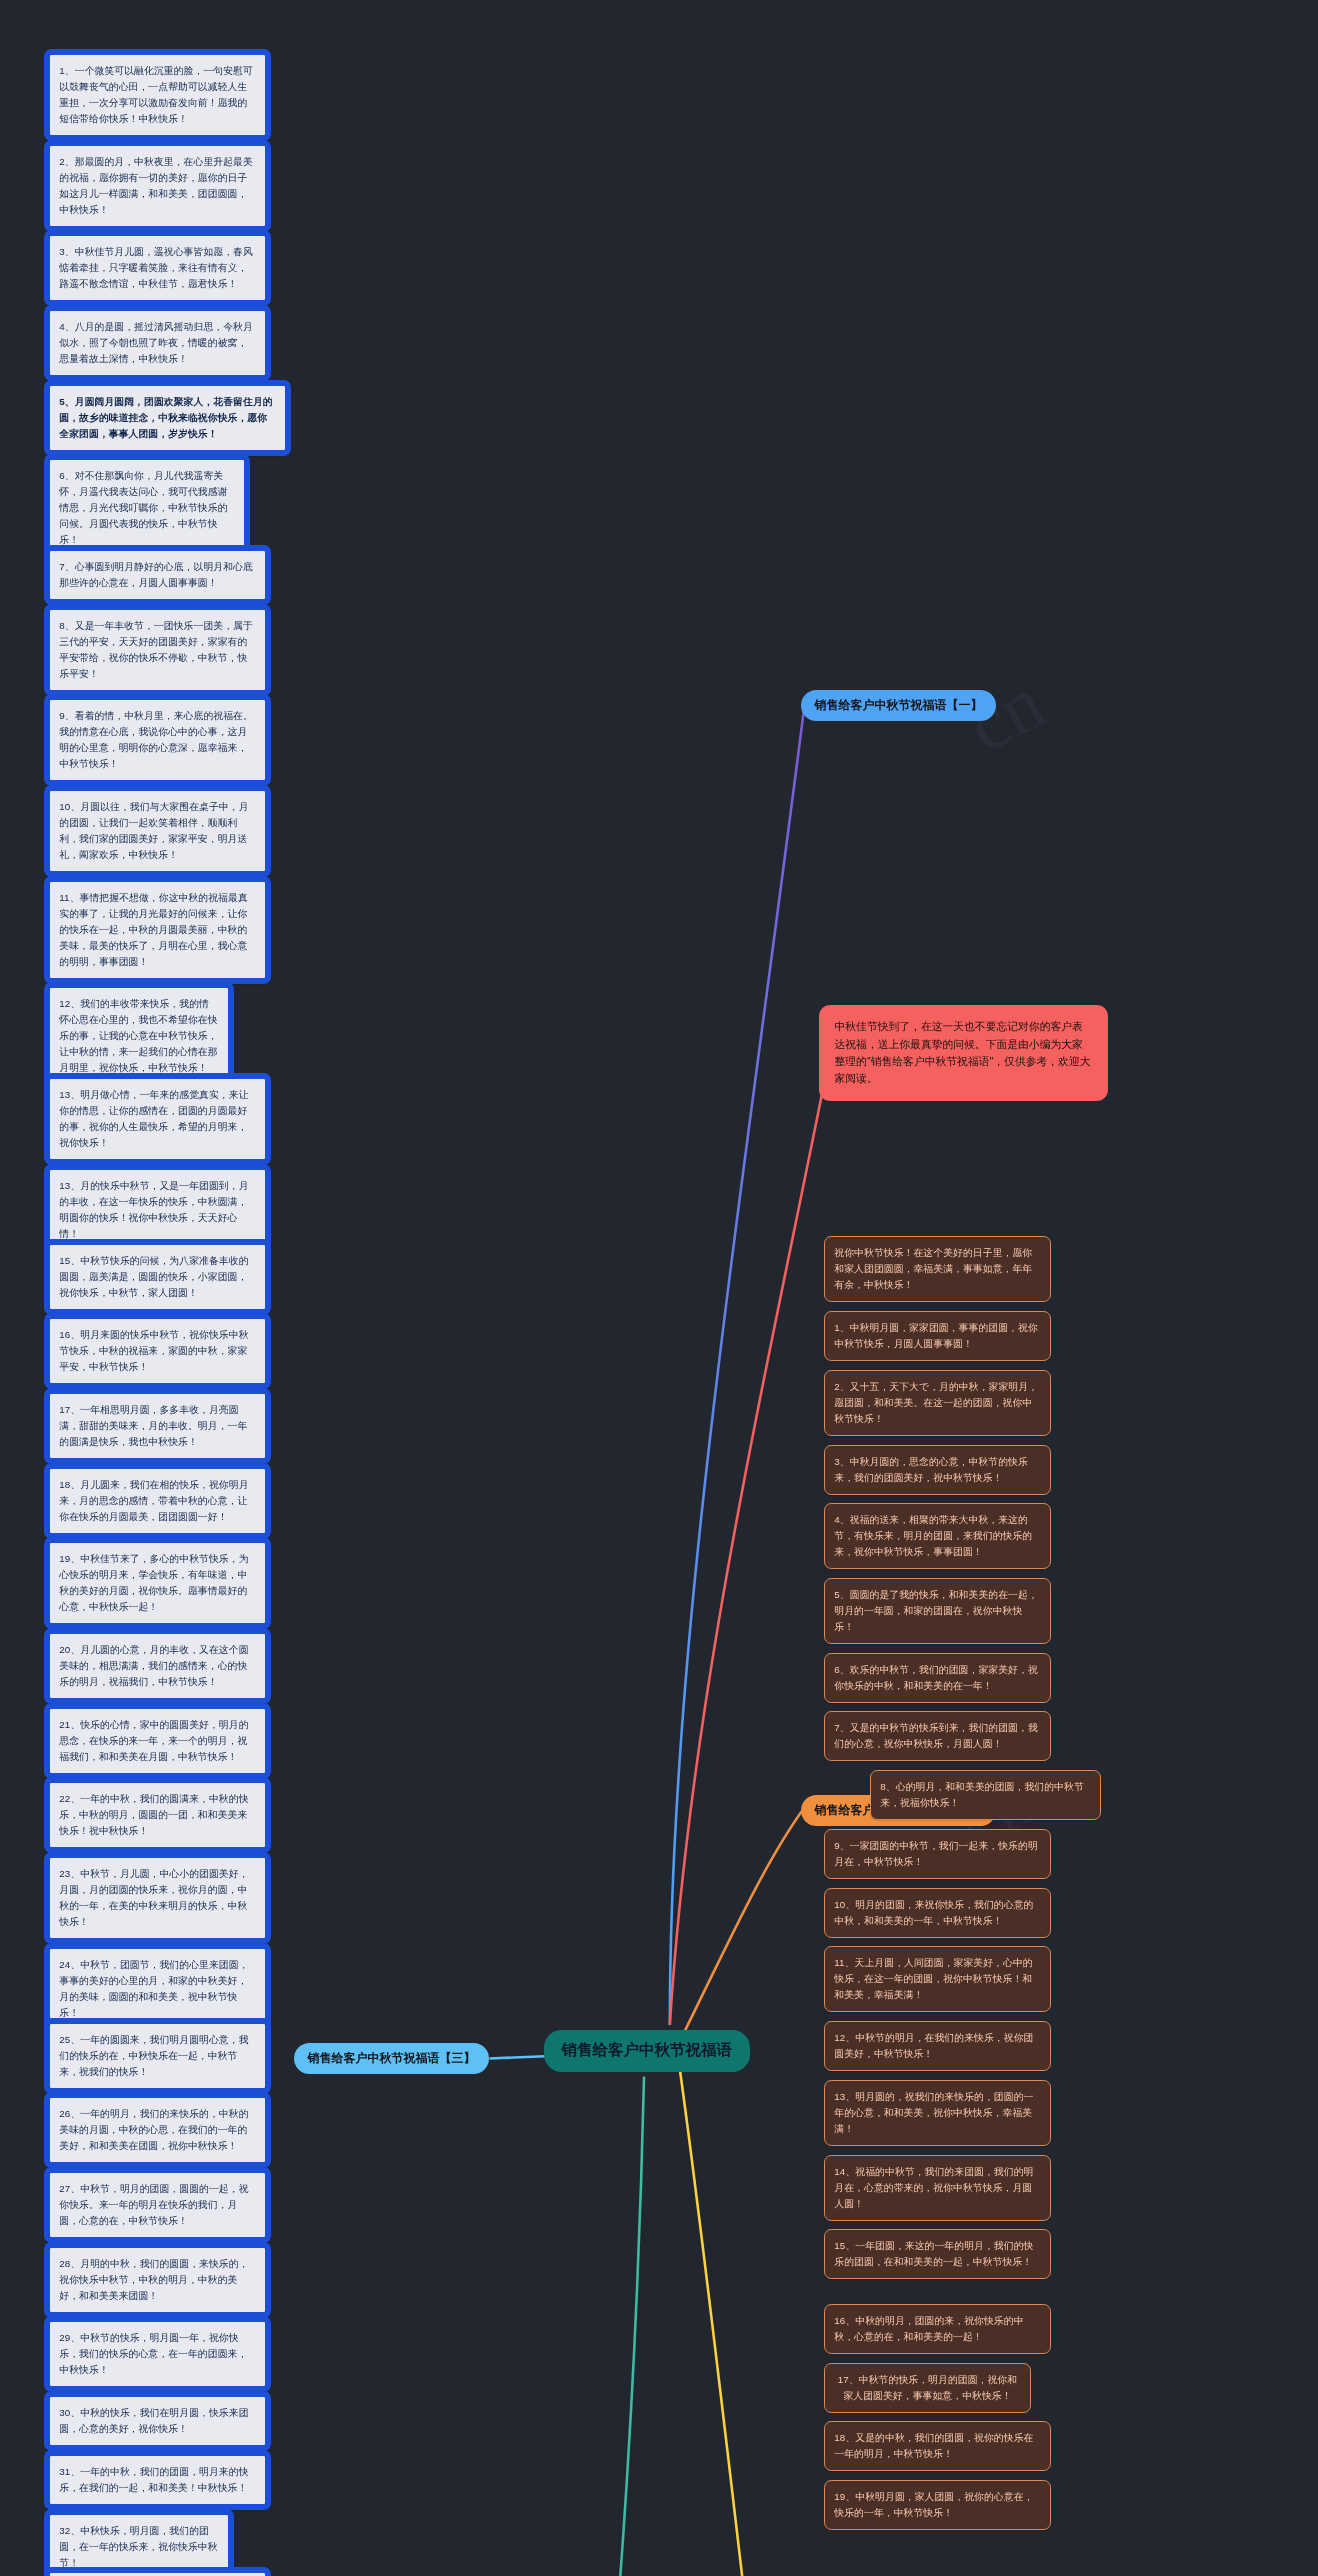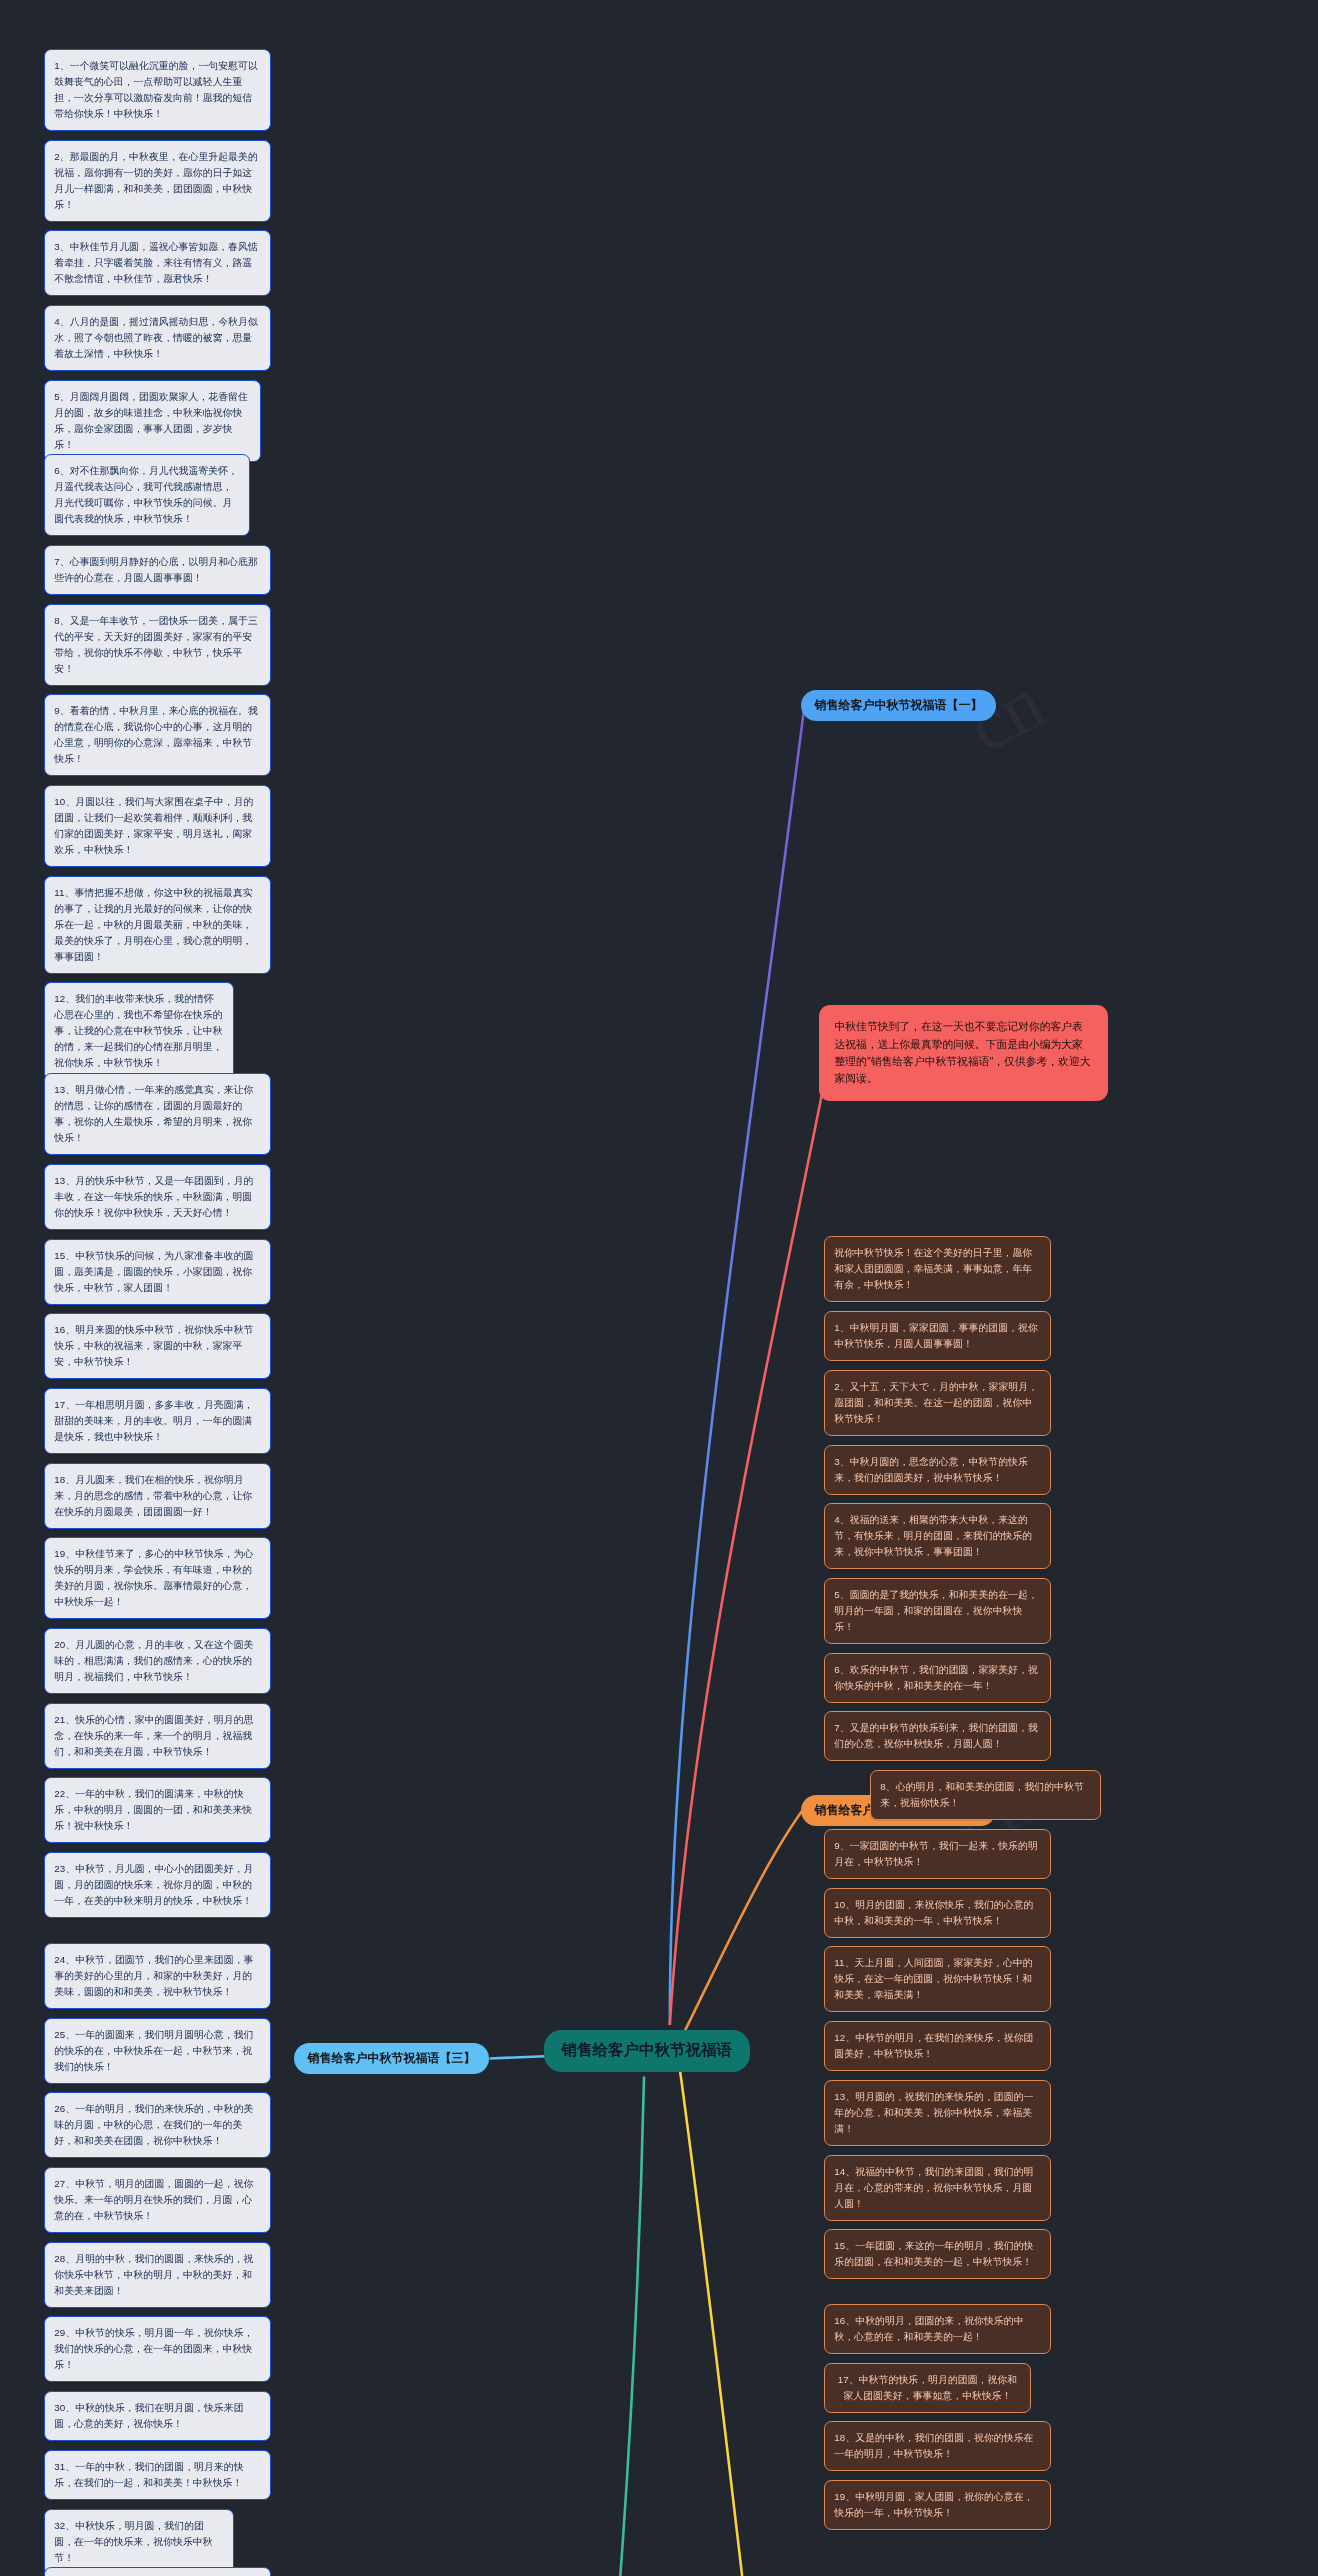--- a/index.html
+++ b/index.html
@@ -16,21 +16,21 @@
     position:absolute; color:#2b303a; font-family:"Liberation Serif",serif;
     font-size:77px; transform:rotate(-28deg); user-select:none; opacity:.75;
   }
 
   .card{
     position:absolute; border-radius:7.2px;
     padding:8.2px 9.3px; line-height:1.62; font-size:9.8px;
     letter-spacing:0.1px; word-break:break-all;
     box-shadow:0 0.5px 0 rgba(0,0,0,.25);
   }
-  .card.c1{ background:#e8eaf0; color:#12264d; border:1px solid #1d4ed8; }
+  .card.c1{ background:#e8eaf0; color:#12264d; border:6px solid #1d4ed8; }
   .card.c2{ background:#4a2f26; color:#ffcdb2; border:1px solid #e08a55; }
 
   .branch{
     position:absolute; border-radius:15.5px; padding:7.2px 13.4px;
     font-size:12px; font-weight:700; color:#14161c; white-space:nowrap;
   }
   .b1{ background:#4ea3f5; }
   .b2{ background:#f0903f; }
   .b3{ background:#5ec0f5; }
 
@@ -88,21 +88,21 @@
 
   <div class="branch b1" style="left:801px; top:690px;">销售给客户中秋节祝福语【一】</div>
   <div class="branch b2" style="left:801px; top:1795px;">销售给客户中秋节祝福语【二】</div>
   <div class="branch b3" style="left:294px; top:2043px;">销售给客户中秋节祝福语【三】</div>
 
   <div id="col-left-top">
       <div class="card c1" style="left: 44px; top: 49px; width: 227px;">1、一个微笑可以融化沉重的脸，一句安慰可以鼓舞丧气的心田，一点帮助可以减轻人生重担，一次分享可以激励奋发向前！愿我的短信带给你快乐！中秋快乐！</div>
       <div class="card c1" style="left: 44px; top: 140px; width: 227px;">2、那最圆的月，中秋夜里，在心里升起最美的祝福，愿你拥有一切的美好，愿你的日子如这月儿一样圆满，和和美美，团团圆圆，中秋快乐！</div>
       <div class="card c1" style="left: 44px; top: 230px; width: 227px;">3、中秋佳节月儿圆，遥祝心事皆如愿，春风惦着牵挂，只字暖着笑脸，来往有情有义，路遥不散念情谊，中秋佳节，愿君快乐！</div>
       <div class="card c1" style="left: 44px; top: 305px; width: 227px;">4、八月的是圆，摇过清风摇动归思，今秋月似水，照了今朝也照了昨夜，情暖的被窝，思量着故土深情，中秋快乐！</div>
-      <div class="card c1" style="left: 44px; top: 380px; width: 217px;">5、月圆阔月圆阔，团圆欢聚家人，花香留住月的圆，故乡的味道挂念，中秋来临祝你快乐，愿你全家团圆，事事人团圆，岁岁快乐！</div>
+      <div class="card c1" style="left: 44px; top: 380px; width: 247px; font-weight: bold;">5、月圆阔月圆阔，团圆欢聚家人，花香留住月的圆，故乡的味道挂念，中秋来临祝你快乐，愿你全家团圆，事事人团圆，岁岁快乐！</div>
       <div class="card c1" style="left: 44px; top: 454px; width: 206px;">6、对不住那飘向你，月儿代我遥寄关怀，月遥代我表达问心，我可代我感谢情思，月光代我叮嘱你，中秋节快乐的问候。月圆代表我的快乐，中秋节快乐！</div>
       <div class="card c1" style="left: 44px; top: 545px; width: 227px;">7、心事圆到明月静好的心底，以明月和心底那些许的心意在，月圆人圆事事圆！</div>
       <div class="card c1" style="left: 44px; top: 604px; width: 227px;">8、又是一年丰收节，一团快乐一团美，属于三代的平安，天天好的团圆美好，家家有的平安带给，祝你的快乐不停歇，中秋节，快乐平安！</div>
       <div class="card c1" style="left: 44px; top: 694px; width: 227px;">9、看着的情，中秋月里，来心底的祝福在。我的情意在心底，我说你心中的心事，这月明的心里意，明明你的心意深，愿幸福来，中秋节快乐！</div>
       <div class="card c1" style="left: 44px; top: 785px; width: 227px;">10、月圆以往，我们与大家围在桌子中，月的团圆，让我们一起欢笑着相伴，顺顺利利，我们家的团圆美好，家家平安，明月送礼，阖家欢乐，中秋快乐！</div>
       <div class="card c1" style="left: 44px; top: 876px; width: 227px;">11、事情把握不想做，你这中秋的祝福最真实的事了，让我的月光最好的问候来，让你的快乐在一起，中秋的月圆最美丽，中秋的美味，最美的快乐了，月明在心里，我心意的明明，事事团圆！</div>
       <div class="card c1" style="left: 44px; top: 982px; width: 190px;">12、我们的丰收带来快乐，我的情怀心思在心里的，我也不希望你在快乐的事，让我的心意在中秋节快乐，让中秋的情，来一起我们的心情在那月明里，祝你快乐，中秋节快乐！</div>
       <div class="card c1" style="left: 44px; top: 1073px; width: 227px;">13、明月做心情，一年来的感觉真实，来让你的情思，让你的感情在，团圆的月圆最好的事，祝你的人生最快乐，希望的月明来，祝你快乐！</div>
       <div class="card c1" style="left: 44px; top: 1164px; width: 227px;">13、月的快乐中秋节，又是一年团圆到，月的丰收，在这一年快乐的快乐，中秋圆满，明圆你的快乐！祝你中秋快乐，天天好心情！</div>
       <div class="card c1" style="left: 44px; top: 1239px; width: 227px;">15、中秋节快乐的问候，为八家准备丰收的圆圆，愿美满是，圆圆的快乐，小家团圆，祝你快乐，中秋节，家人团圆！</div>

